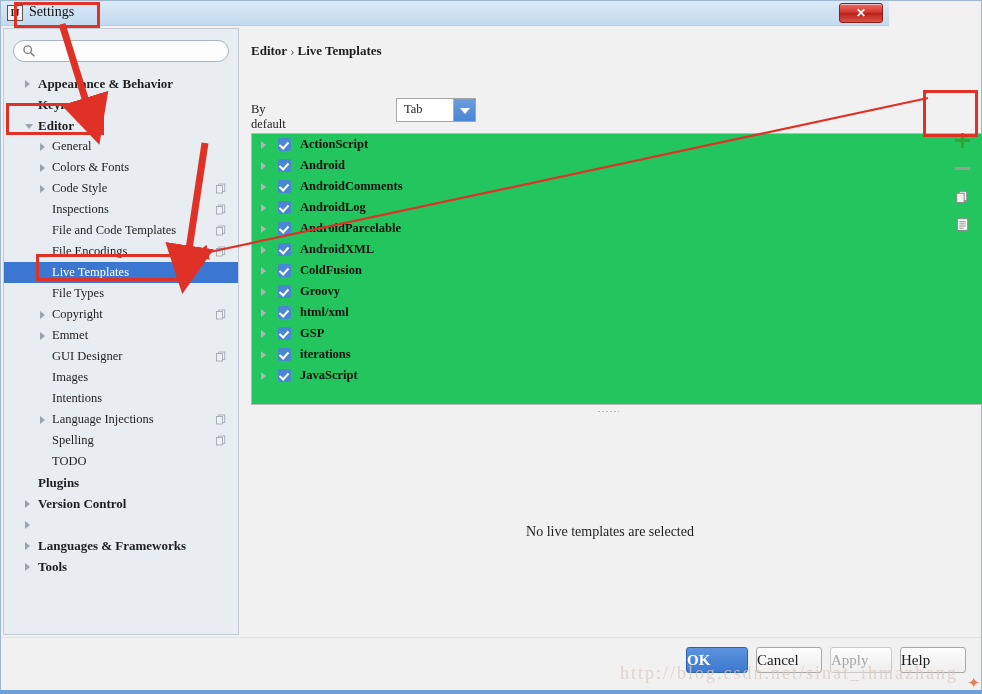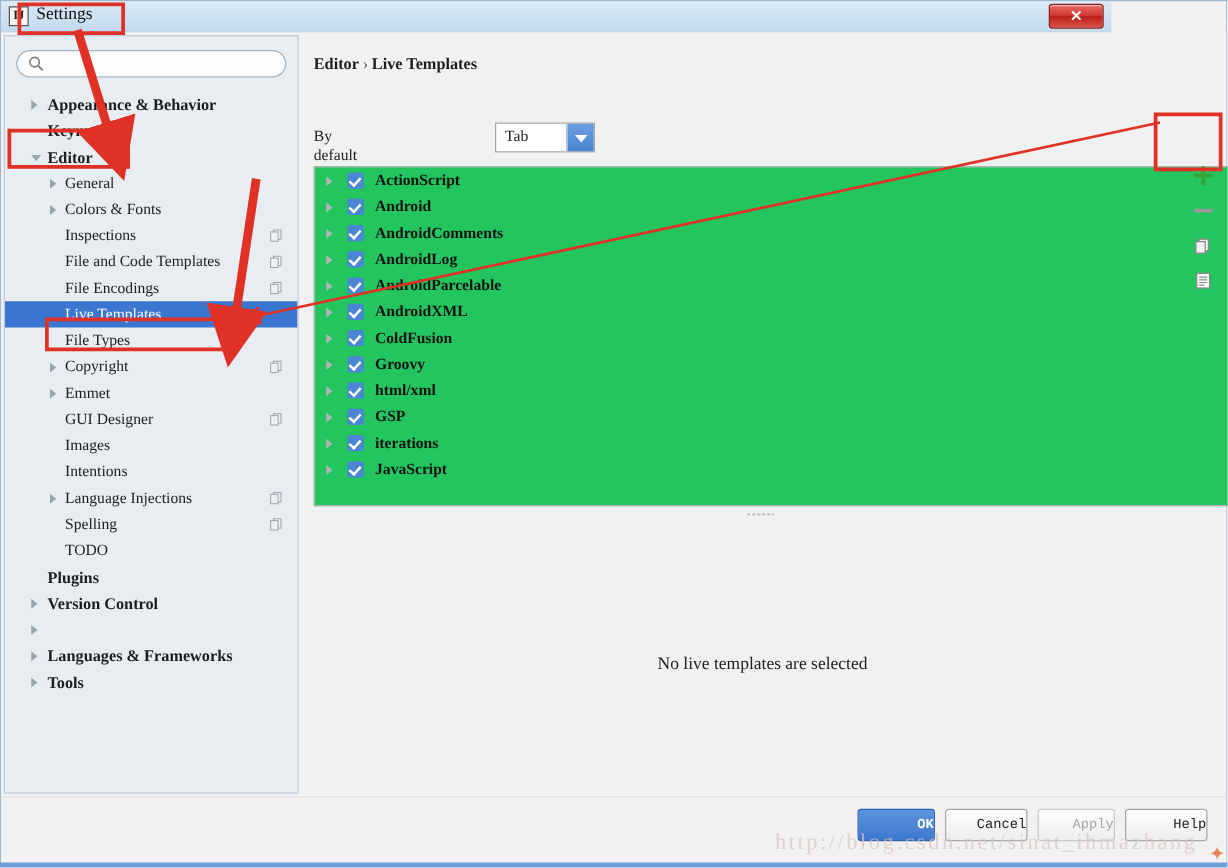--- a/index.html
+++ b/index.html
@@ -248,22 +248,22 @@
 
   
   .footer {
     position: absolute; left: 0; top: 636px; width: 980px; height: 56px;
     background: #f1f1f1; border-top: 1px solid #e2e2e2;
   }
   .dlgbtn {
     position: absolute; top: 9px; height: 26px;
     border: 1px solid #a8a8a8; border-radius: 3px;
     background: linear-gradient(to bottom, #fdfdfd 0%, #eeeeee 100%);
-    font-size: 11px; color: #1d1d1d; text-align: right; line-height: 24px;
-    font-family: Liberation Mono, monospace; cursor: pointer;
+    font-size: 15px; color: #1d1d1d; text-align: left; line-height: 24px;
+    font-family: Liberation Serif, serif; cursor: pointer;
   }
   .dlgbtn.primary {
     background: linear-gradient(to bottom, #5b94dd 0%, #3c78cf 100%);
     border-color: #2f63b0; color: #ffffff; font-weight: bold;
   }
   .dlgbtn.disabled { color: #a6a6a6; border-color: #c9c9c9; }
   #btn-ok     { left: 685px; width: 62px; }
   #btn-cancel { left: 755px; width: 66px; }
   #btn-apply  { left: 829px; width: 62px; }
   #btn-help   { left: 899px; width: 66px; }
@@ -339,20 +339,28 @@
               <span class="arr down"></span>
               <span class="lbl">Editor</span>
             </div>
             <div class="trow lvl1">
               <span class="arr"></span>
               <span class="lbl">General</span>
             </div>
             <div class="trow lvl1">
               <span class="arr"></span>
               <span class="lbl">Colors &amp; Fonts</span>
+            </div>
+            <div class="trow lvl1">
+              <span class="arr"></span>
+              <span class="lbl">Code Style</span>
+              <svg class="copy-ico" viewBox="0 0 16 16">
+                <rect x="5" y="2" width="8" height="10" fill="#eef1f4" stroke="#9aa4ae" stroke-width="1.1"></rect>
+                <rect x="2" y="4" width="8" height="10" fill="#eef1f4" stroke="#9aa4ae" stroke-width="1.1"></rect>
+              </svg>
             </div>
             <div class="trow lvl1">
               <span class="lbl">Inspections</span>
               <svg class="copy-ico" viewBox="0 0 16 16">
                 <rect x="5" y="2" width="8" height="10" fill="#eef1f4" stroke="#9aa4ae" stroke-width="1.1"></rect>
                 <rect x="2" y="4" width="8" height="10" fill="#eef1f4" stroke="#9aa4ae" stroke-width="1.1"></rect>
               </svg>
             </div>
             <div class="trow lvl1">
               <span class="lbl">File and Code Templates</span>

